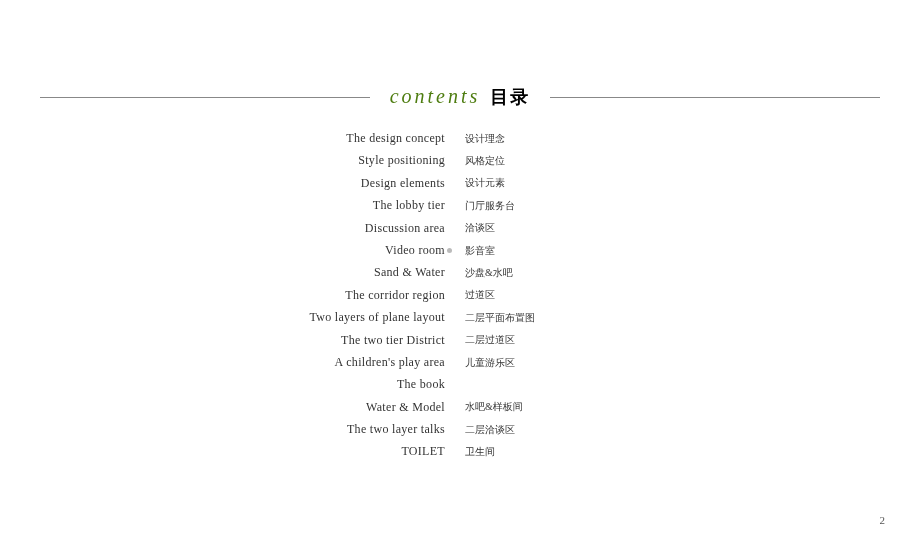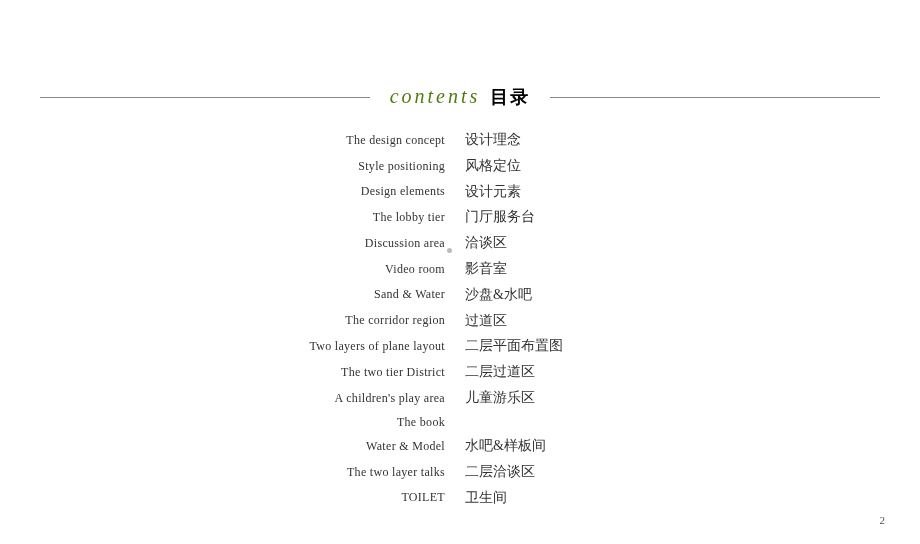--- a/index.html
+++ b/index.html
@@ -94,21 +94,21 @@
       font-size: 12px;
       color: #333;
       width: 185px;
       padding-right: 10px;
       letter-spacing: 0.3px;
       line-height: 1.7;
     }
 
     .row-cn {
       text-align: left;
-      font-size: 14px;
+      font-size: 10px;
       color: #333;
       width: 120px;
       padding-left: 10px;
       line-height: 1.7;
     }
 
     
     .dot-indicator {
       position: absolute;
       top: 248px;

